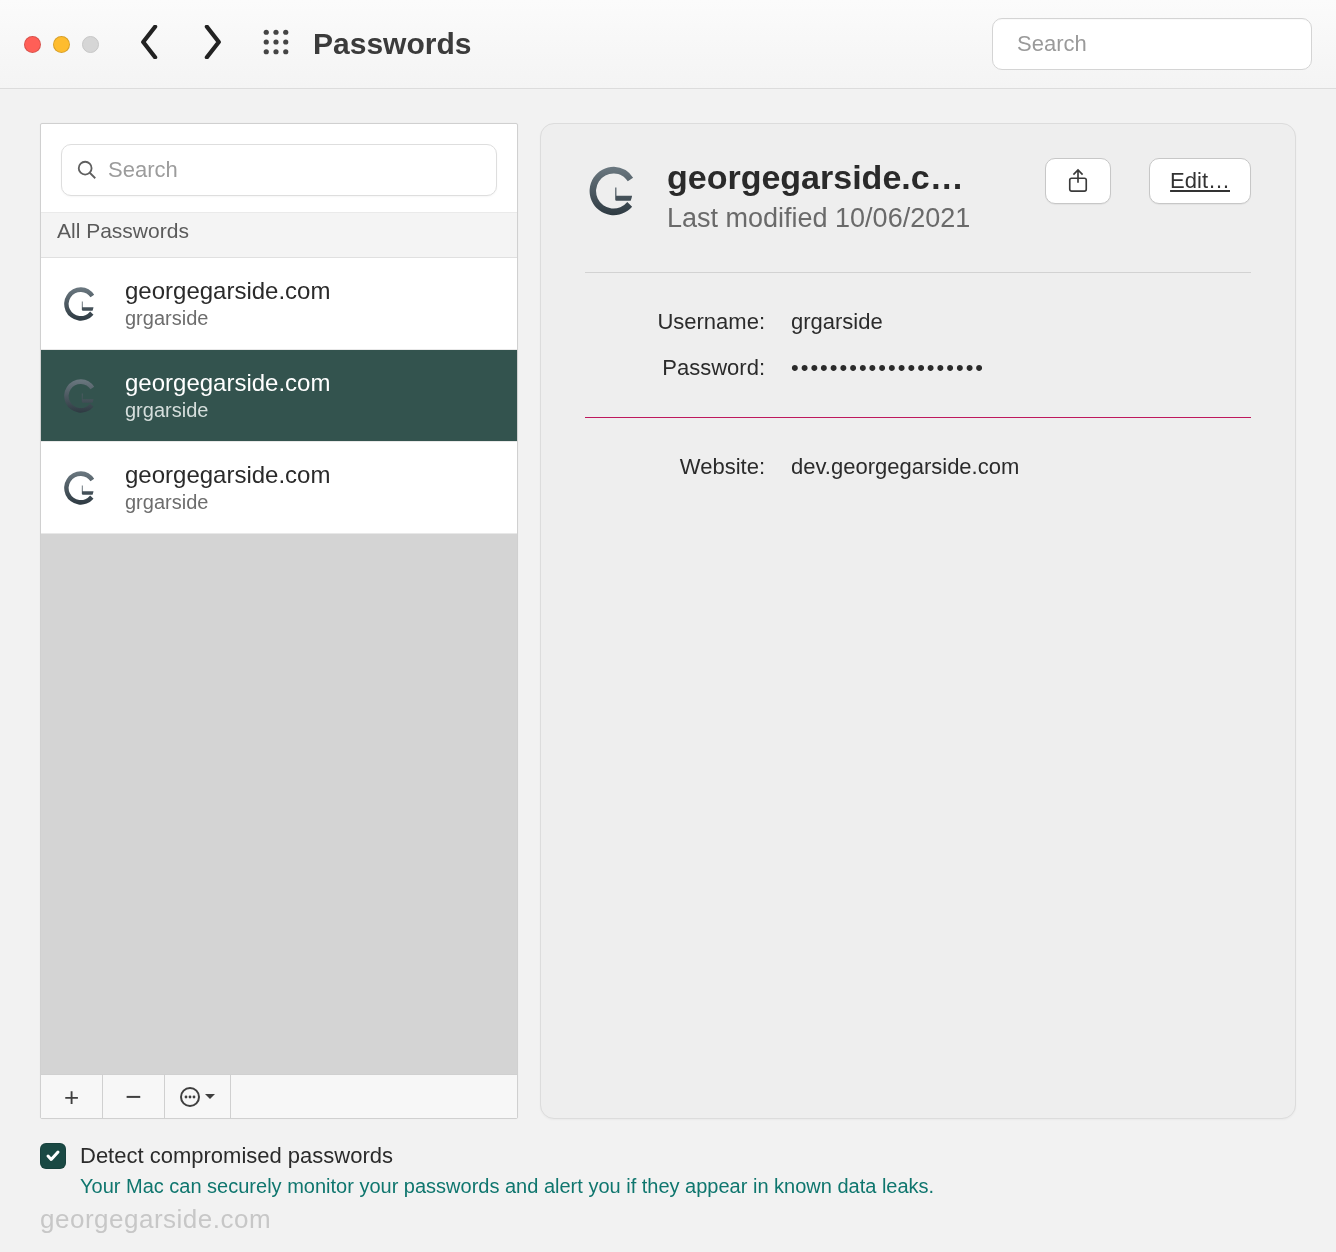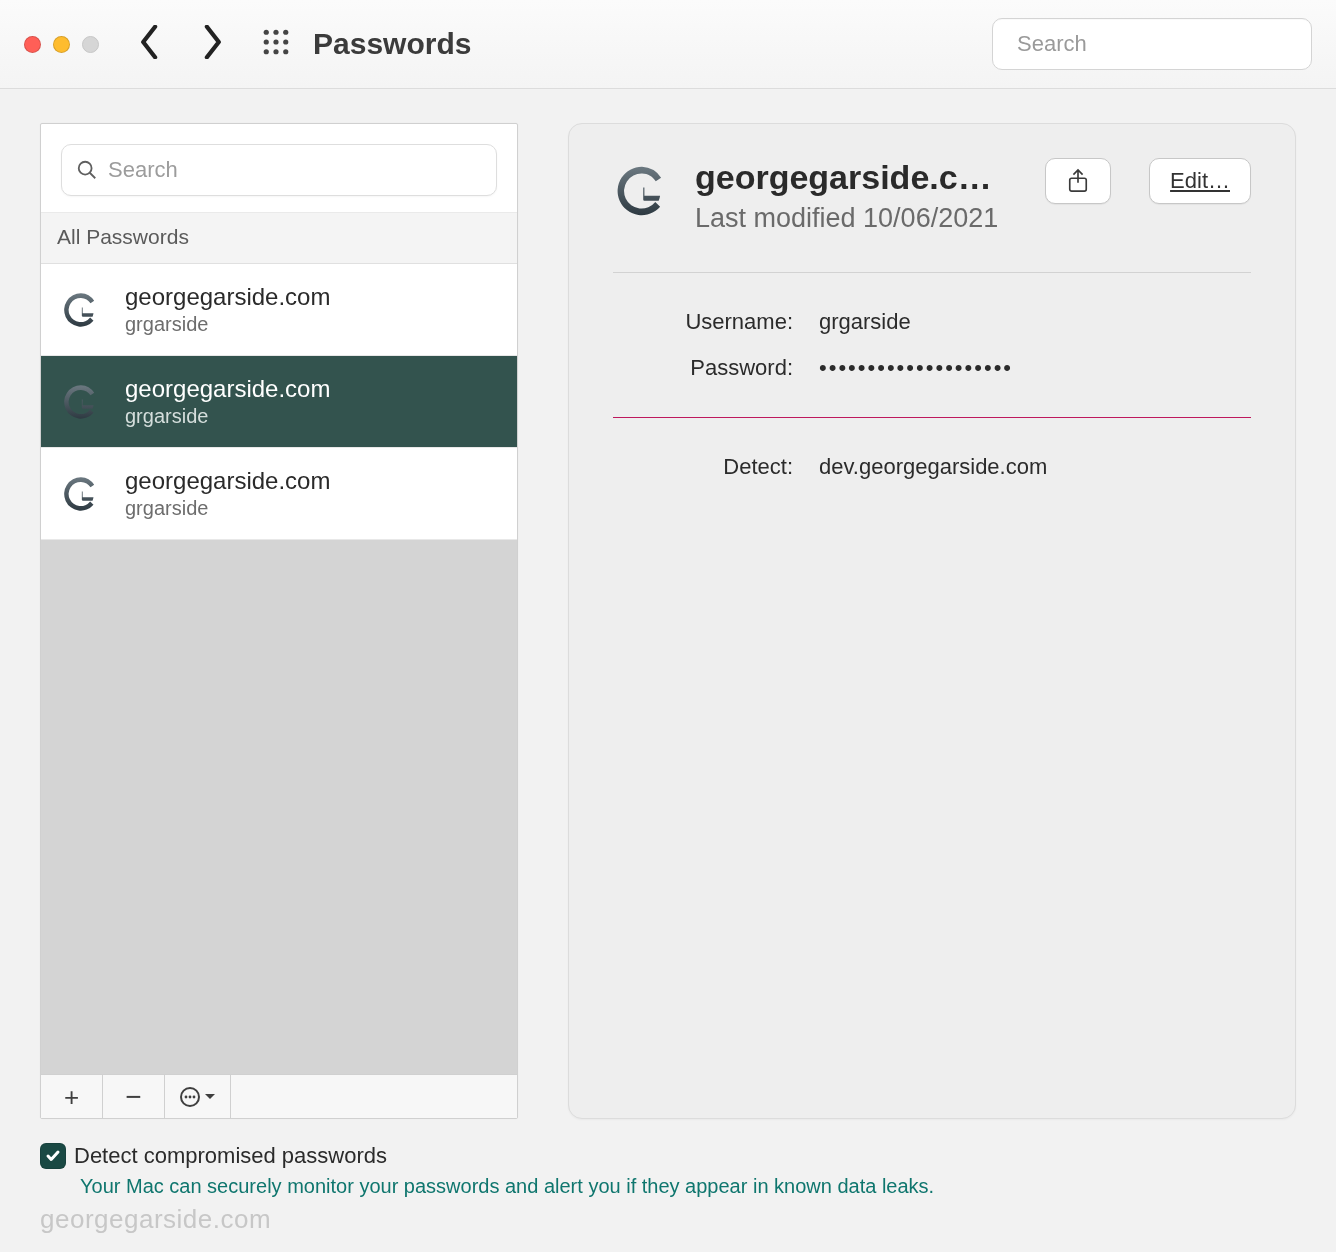--- a/index.html
+++ b/index.html
@@ -90,21 +90,21 @@
   }
   .list-search svg { width:22px; height:22px; stroke:#5f5f5f; fill:none; stroke-width:2; margin-right:10px;}
   .list-search input {
     border:none; outline:none; flex:1;
     font-size:22px; background:transparent;
   }
   .list-search input::placeholder { color:#9c9c9c; }
 
   .list-header {
     font-size:21px; color:#5a5a5a;
-    padding: 12px 16px 14px 16px;
+    padding: 6px 16px 14px 16px;
     border-bottom:1px solid #e0e0e0;
     background:#f4f4f4;
     border-top:1px solid #eaeaea;
   }
 
   .list-body { flex:1; overflow:auto; background:#d4d4d4; }
   .list-row {
     display:flex; align-items:center;
     height:92px; padding:0 20px;
     background:#fff;
@@ -144,21 +144,20 @@
   .more-circle svg{ width:12px; height:4px; fill:#3f3f3f;}
 
   
   .detail-panel {
     flex:1;
     background:#eeeeee;
     border:1px solid #dcdcdc;
     border-radius:14px;
     padding: 34px 44px;
     box-shadow: 0 1px 2px rgba(0,0,0,0.04);
-    margin-left: 28px;
   }
   .detail-header {
     display:flex; align-items:flex-start; gap:24px;
     padding-bottom:38px;
     border-bottom:1px solid #d2d2d2;
   }
   .detail-header .big-icon { width:58px; height:58px; margin-top:4px;}
   .detail-titles { flex:1; min-width:0;}
   .detail-title {
     font-size:34px; font-weight:700; color:#2a2a2a;
@@ -179,21 +178,21 @@
 
   .detail-section { padding:26px 0; border-bottom:1px solid #be185d;}
   .kv { display:flex; align-items:center; padding:10px 0; }
   .kv .key { width:180px; text-align:right; margin-right:26px; font-size:22px; color:#2b2b2b;}
   .kv .val { font-size:22px; color:#2b2b2b; }
   .dots { letter-spacing:2px; font-size:18px;}
   
   .footer-area {
     padding: 24px 40px 0 40px;
   }
-  .check-row { display:flex; align-items:center; gap:8px;}
+  .check-row { display:flex; align-items:center; gap:14px;}
   .check {
     width:26px; height:26px; border-radius:6px;
     background:#1a4944; display:flex; align-items:center; justify-content:center;
     box-shadow: inset 0 0 0 1px rgba(0,0,0,0.1);
   }
   .check svg { width:16px; height:16px; stroke:#fff; fill:none; stroke-width:3; stroke-linecap:round; stroke-linejoin:round;}
   .check-label { font-size:22px; color:#2b2b2b;}
   .check-desc { font-size:20px; color:#0f766e; margin-left:40px; margin-top:6px;}
   .watermark { font-size:26px; color:#c7c7c7; margin-top:6px; letter-spacing:0.5px;}
 
@@ -362,21 +361,21 @@
         <div class="val">grgarside</div>
       </div>
       <div class="kv">
         <div class="key">Password:</div>
         <div class="val dots">••••••••••••••••••••</div>
       </div>
     </div>
 
     <div class="detail-section" style="border-bottom:none;">
       <div class="kv">
-        <div class="key">Detect:</div>
+        <div class="key">Website:</div>
         <div class="val">dev.georgegarside.com</div>
       </div>
     </div>
   </div>
 </div>
 
 <div class="footer-area">
   <div class="check-row">
     <div class="check">
       <svg viewBox="0 0 16 16">

